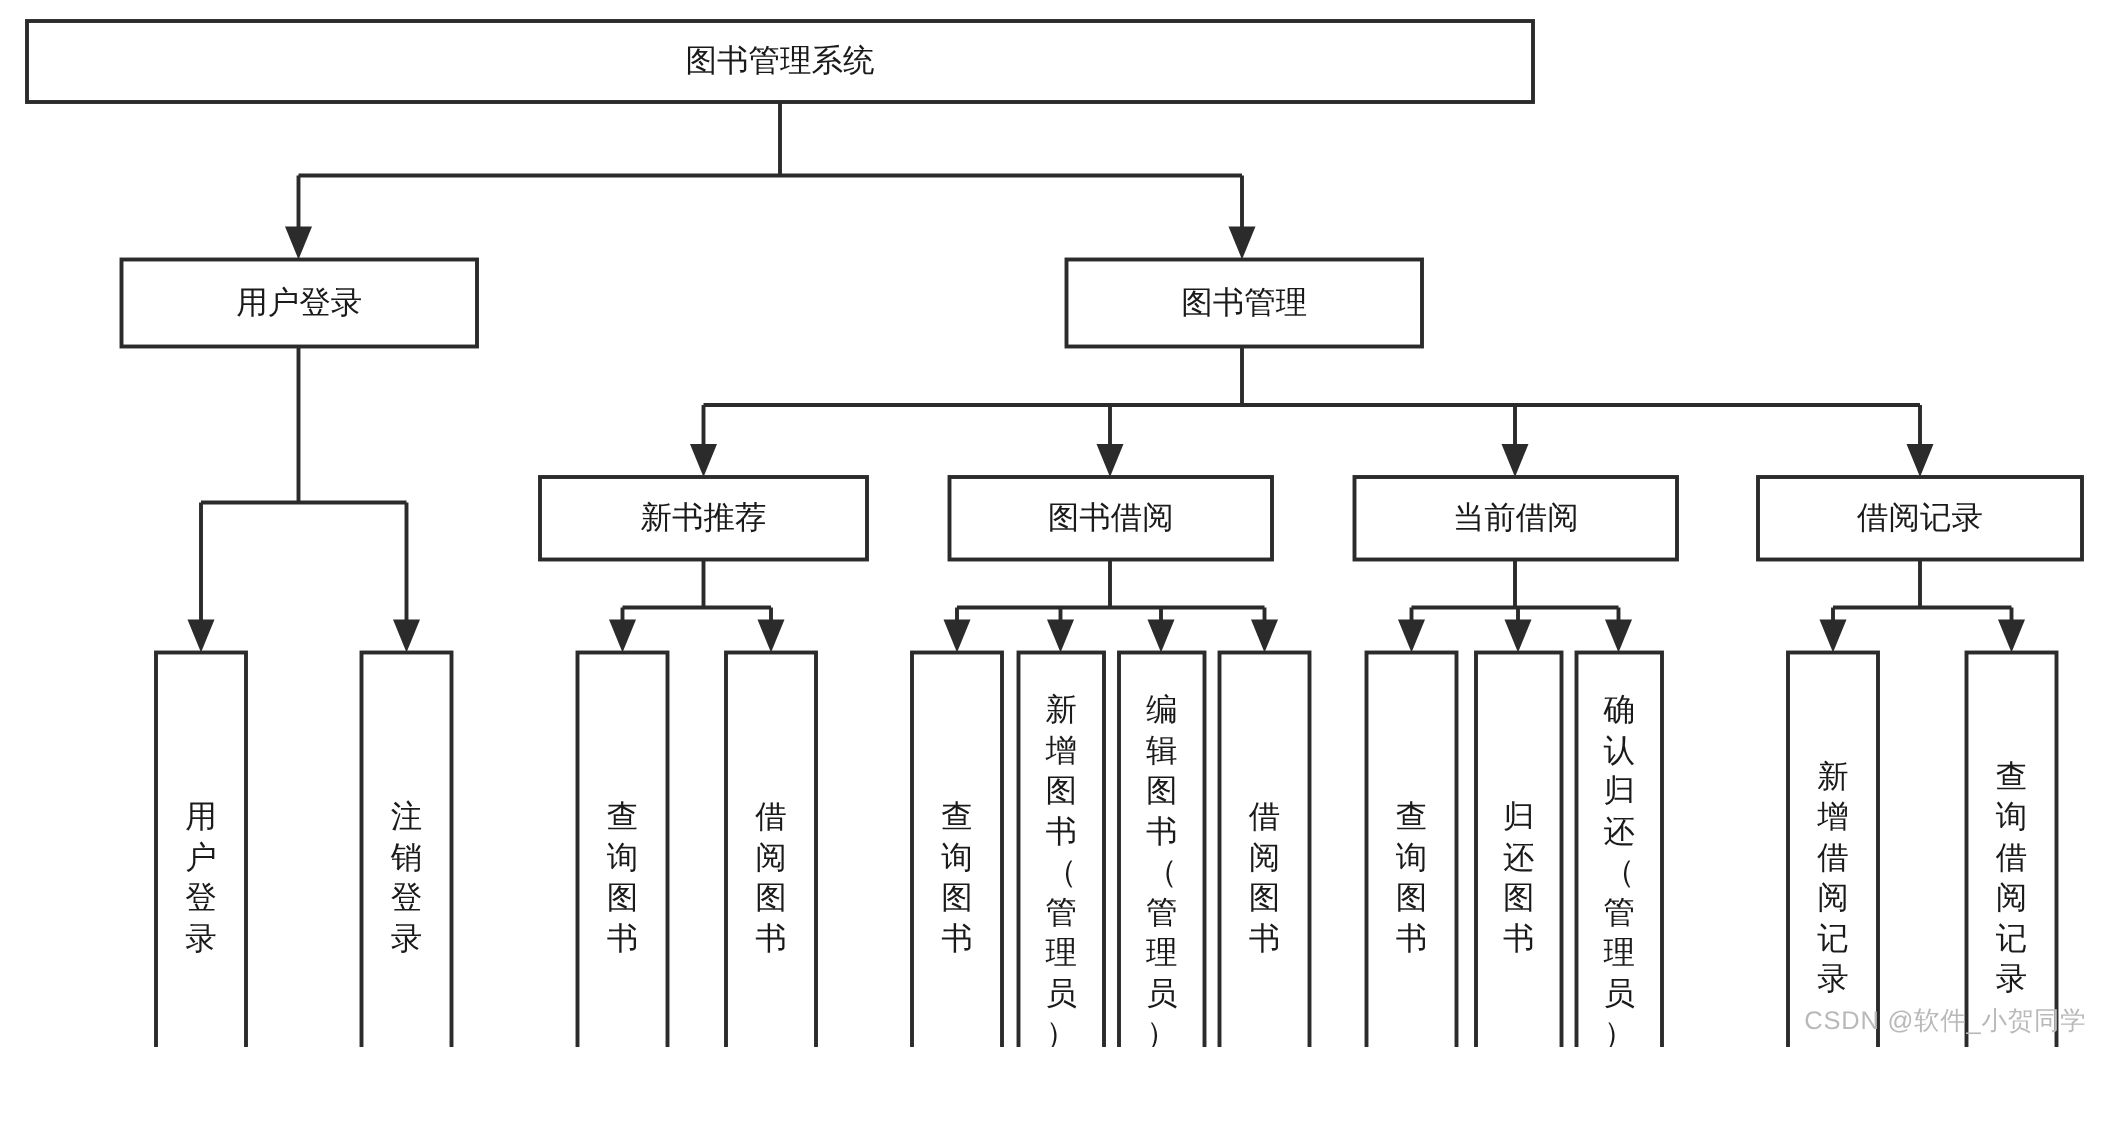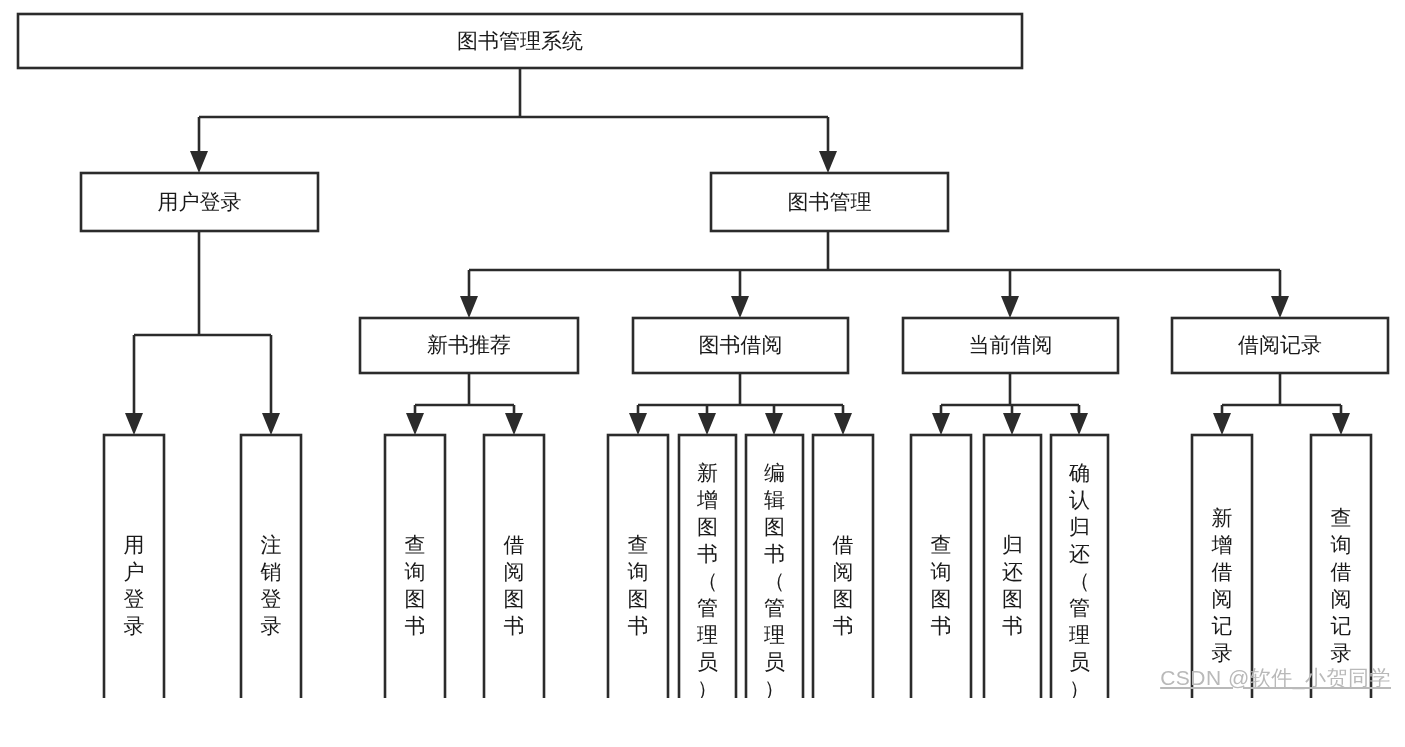--- a/index.html
+++ b/index.html
@@ -52,26 +52,25 @@
     font-family: "Liberation Sans", "DejaVu Sans", sans-serif;
     font-size: 21px;
     fill: #1a1a1a;
     text-anchor: middle;
   }
   .watermark-text {
     position: absolute;
     right: 14px;
     bottom: 6px;
     font-family: "Liberation Sans", "DejaVu Sans", sans-serif;
-    font-size: 21px;
+    font-size: 17px;
     color: #b9b9b9;
     letter-spacing: 0.5px;
     white-space: nowrap;
     user-select: none;
-    text-decoration: underline;
   }
 </style>
 </head>
 <body>
 
 <div id="diagram-root">
   <svg class="diagram-canvas" viewBox="0 0 1405 747">
     <g id="connectors-layer">
         <path d="M 520 68 L 520 117" class="connector-line"></path>
         <path d="M 199 117 L 828 117" class="connector-line"></path>

